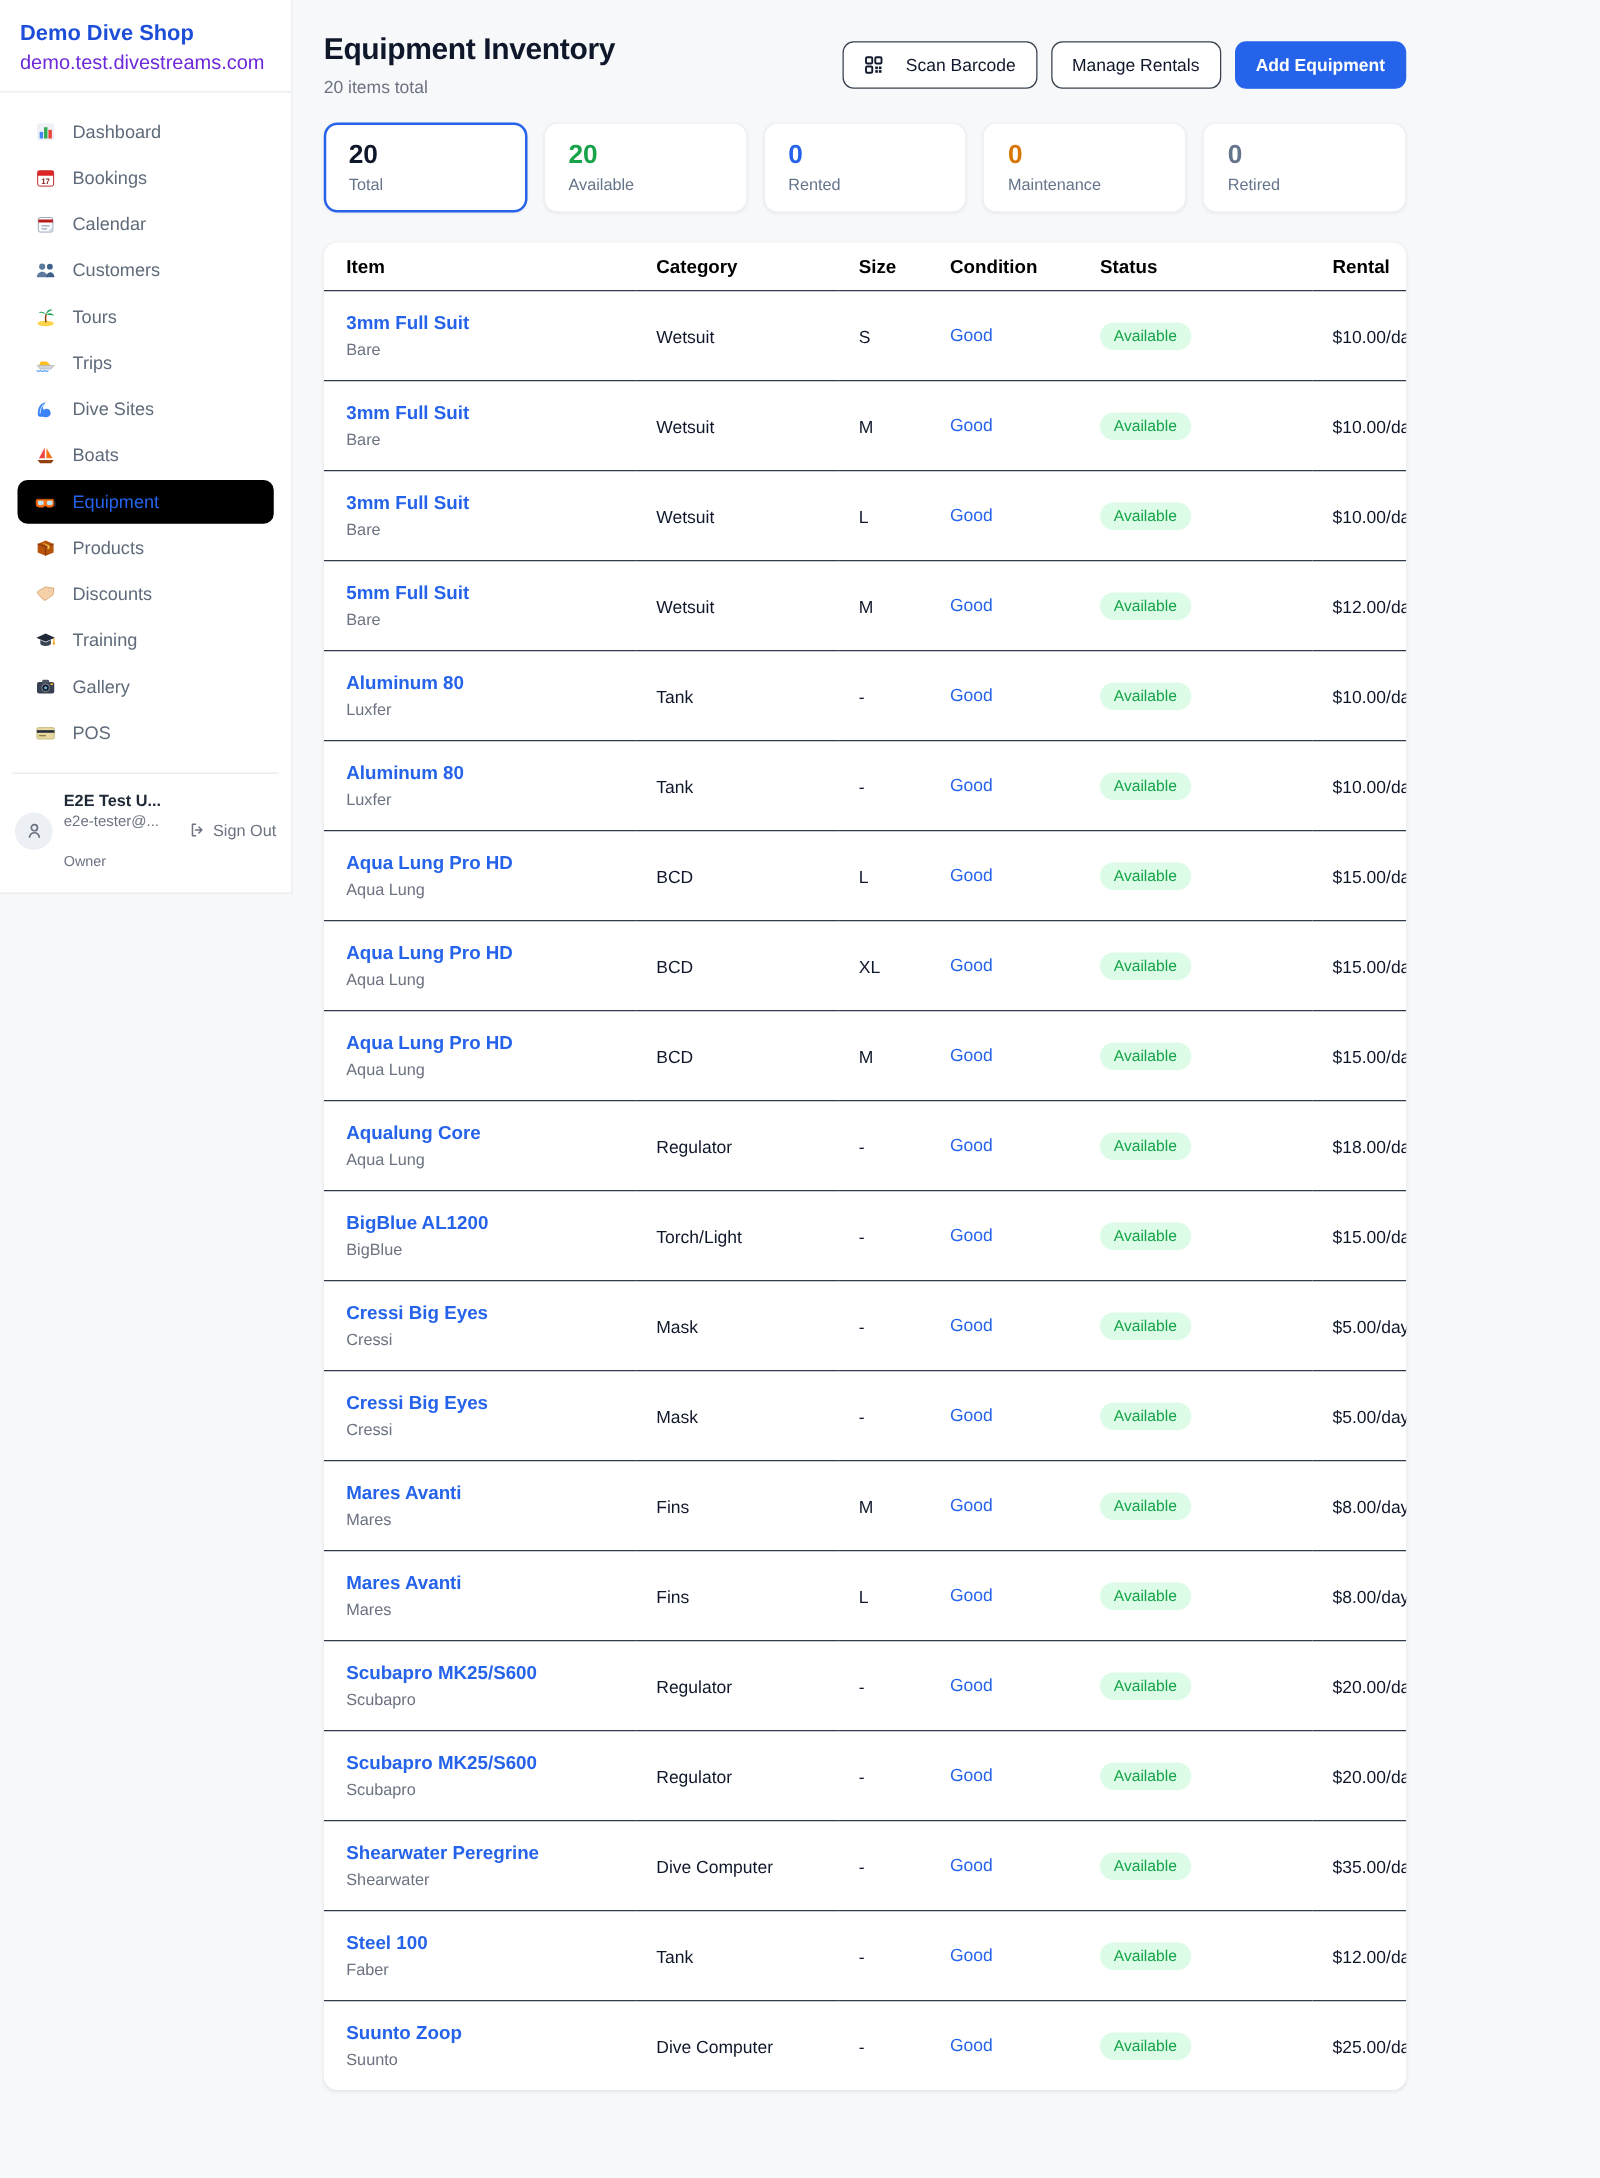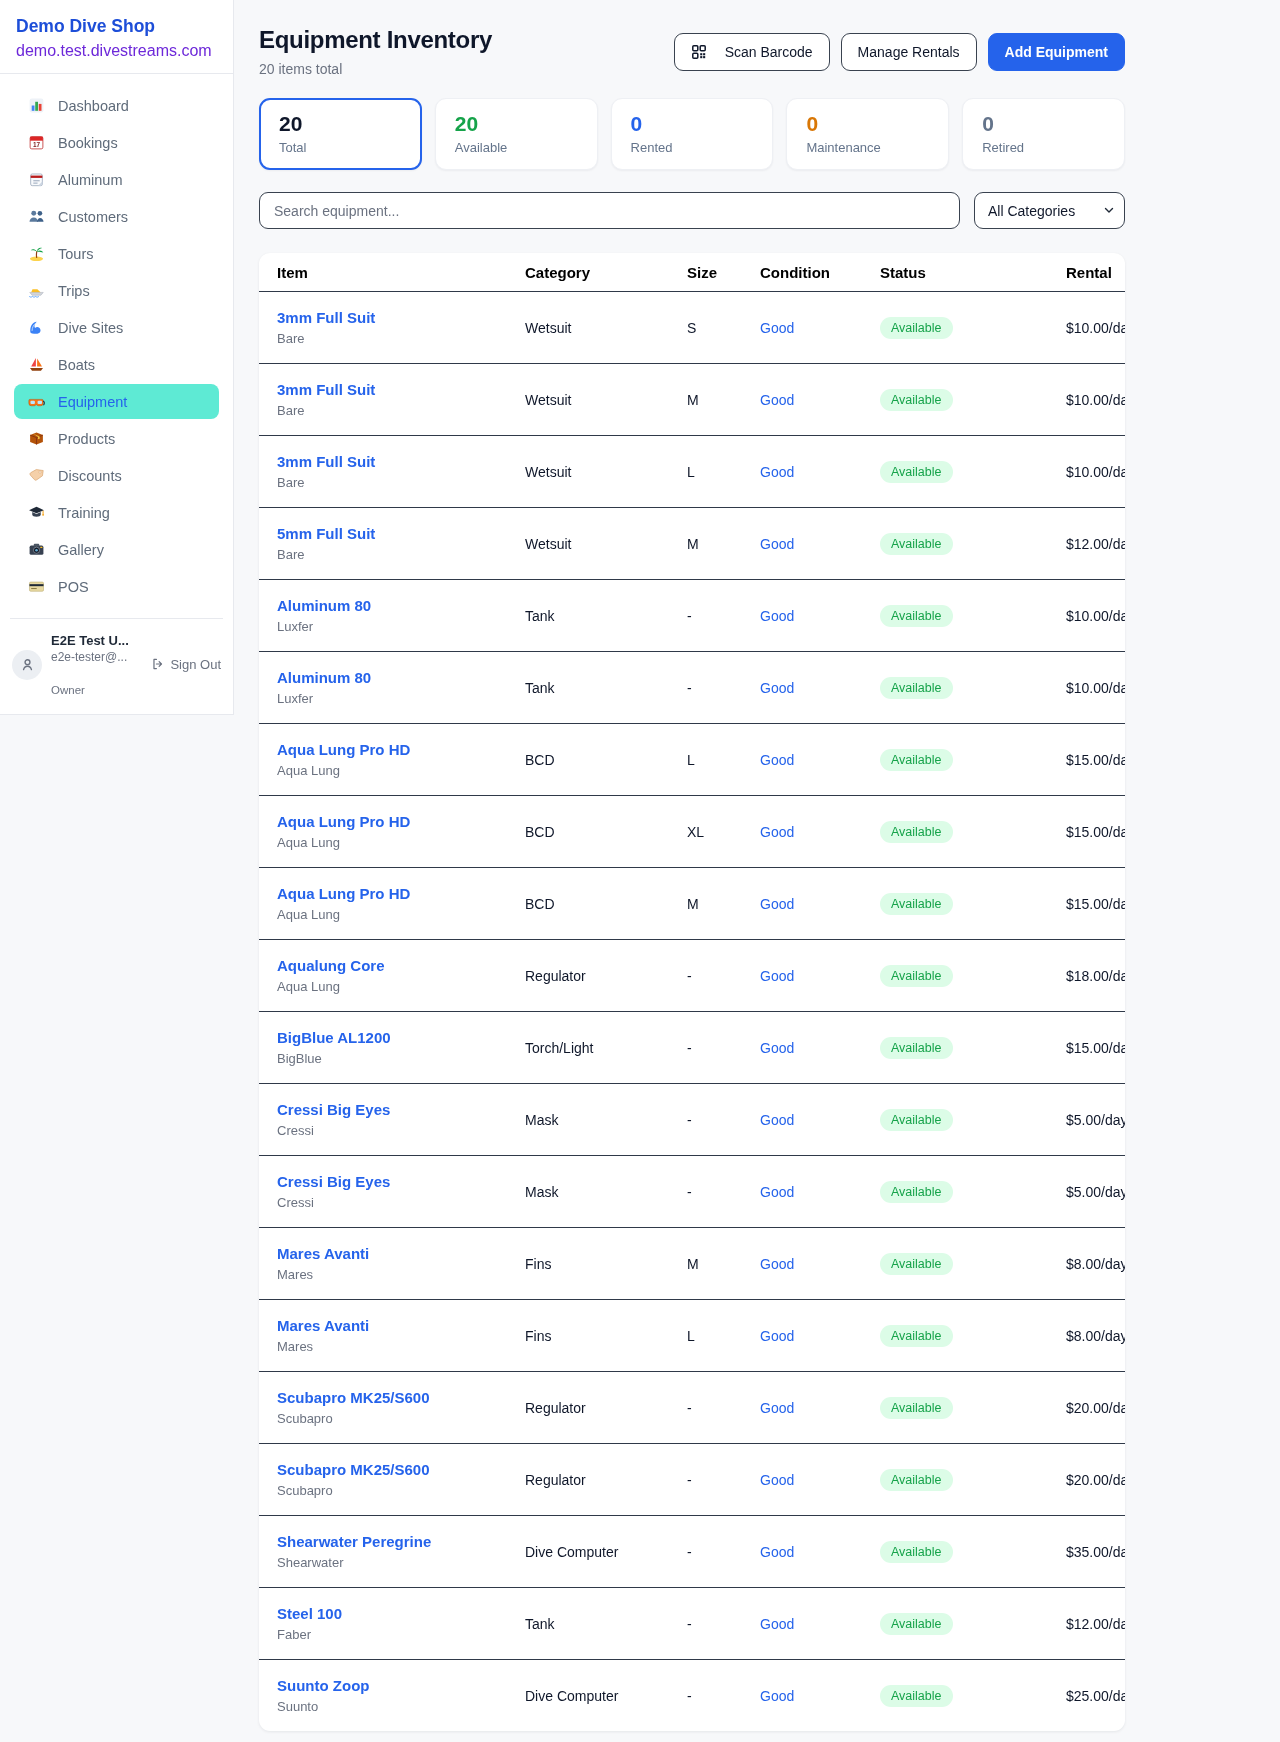--- a/index.html
+++ b/index.html
@@ -20,21 +20,21 @@
   }
   .brand-block { padding:16px 16px 13px 16px; border-bottom:1px solid #e7e9ee; }
   .brand { font-size:17.5px; font-weight:800; color:#1d4ed8; cursor:pointer; }
   .brand-domain { font-size:16px; color:#6d28d9; margin-top:5px; }
   .nav { display:flex; flex-direction:column; gap:2px; padding:14px 14px 10px 14px; }
   .nav-item {
     display:flex; align-items:center; gap:12px;
     padding:9px 13px; border-radius:8px; cursor:pointer;
     font-size:14.5px; color:#5f6b7a; text-decoration:none;
   }
-  .nav-item.active { background:#5eead4; color:#2563eb; font-weight:500; }
+  .nav-item.active { background:#000000; color:#2563eb; font-weight:500; }
   .nav-icon { width:19px; height:17px; display:inline-flex; align-items:center; justify-content:center; }
   .nav-icon svg { width:17px; height:17px; }
   .user-block {
     margin:4px 10px 0 10px; padding:14px 2px 4px 2px;
     border-top:1px solid #e7e9ee;
     display:flex; align-items:center; gap:9px;
   }
   .avatar {
     width:30px; height:30px; border-radius:50%; background:#eceff3;
     display:inline-flex; align-items:center; justify-content:center; flex:0 0 30px;
@@ -161,21 +161,21 @@
 
         <a class="nav-item">
           <span class="nav-icon">
             <svg viewBox="0 0 16 16">
               <rect x="2.5" y="2.8" width="11" height="11" rx="1.5" fill="#f8fafc" stroke="#94a3b8" stroke-width=".7"></rect>
               <path d="M2.5 4.3h11v2.2h-11z" fill="#b91c1c"></path>
               <path d="M5 9.2h6M5 11.4h4" stroke="#94a3b8" stroke-width=".9"></path>
               <path d="M9.5 13.8l4-4v2.5l-1.5 1.5z" fill="#cbd5e1"></path>
             </svg>
           </span>
-          <span class="nav-label">Aluminum</span>
+          <span class="nav-label">Calendar</span>
         </a>
 
         <a class="nav-item">
           <span class="nav-icon">
             <svg viewBox="0 0 16 16">
               <circle cx="5.4" cy="5" r="2.3" fill="#5b7a9d"></circle>
               <path d="M1.4 13c0-2.3 1.8-4.1 4-4.1s4 1.8 4 4.1z" fill="#5b7a9d"></path>
               <circle cx="11.2" cy="5" r="2.2" fill="#3e6189"></circle>
               <path d="M8.2 13c.4-2.1 1.6-3.7 3.2-3.7 1.8 0 3.2 1.7 3.2 3.7z" fill="#3e6189"></path>
             </svg>
@@ -375,33 +375,20 @@
             <div class="stat-value" style="color: rgb(217, 119, 6);">0</div>
             <div class="stat-label">Maintenance</div>
           </div>
 
           <div class="stat-card">
             <div class="stat-value" style="color: rgb(100, 116, 139);">0</div>
             <div class="stat-label">Retired</div>
           </div>
         </div>
 
-      <div class="filter-row">
-        <input class="search-input" type="text" placeholder="Search equipment..." style="">
-        <div class="select-wrap">
-          <select>
-            <option>All Categories</option>
-          </select>
-          <span class="select-chevron">
-              <svg viewBox="0 0 16 16" fill="none" stroke="#1f2937" stroke-width="1.6" stroke-linecap="round" stroke-linejoin="round">
-                <path d="M4 6.2l4 4 4-4"></path>
-              </svg>
-            </span>
-        </div>
-      </div>
 
       <section class="table-card">
         <table>
           <thead>
             <tr>
               <th class="col-item">Item</th>
               <th class="col-category">Category</th>
               <th class="col-size">Size</th>
               <th class="col-condition">Condition</th>
               <th class="col-status">Status</th>

